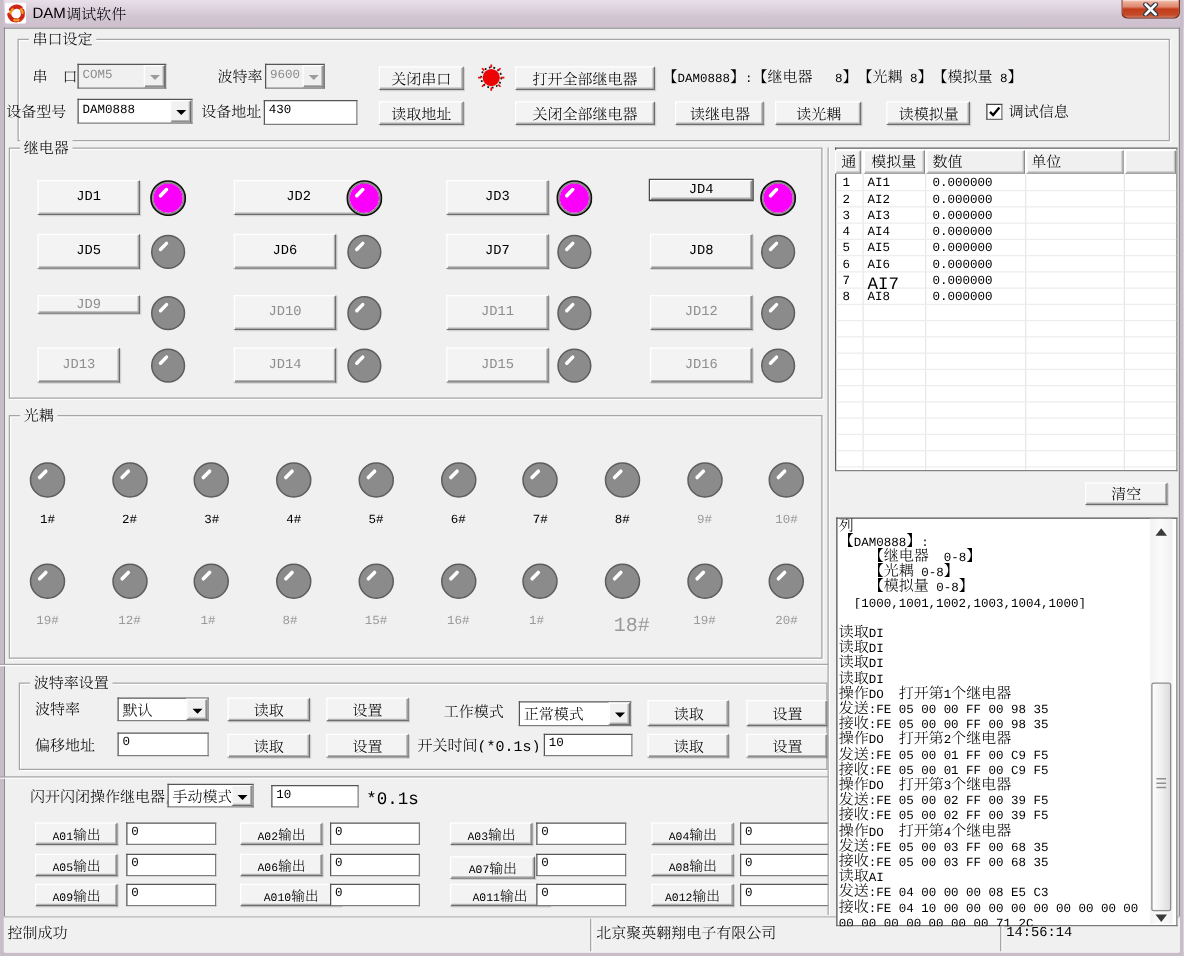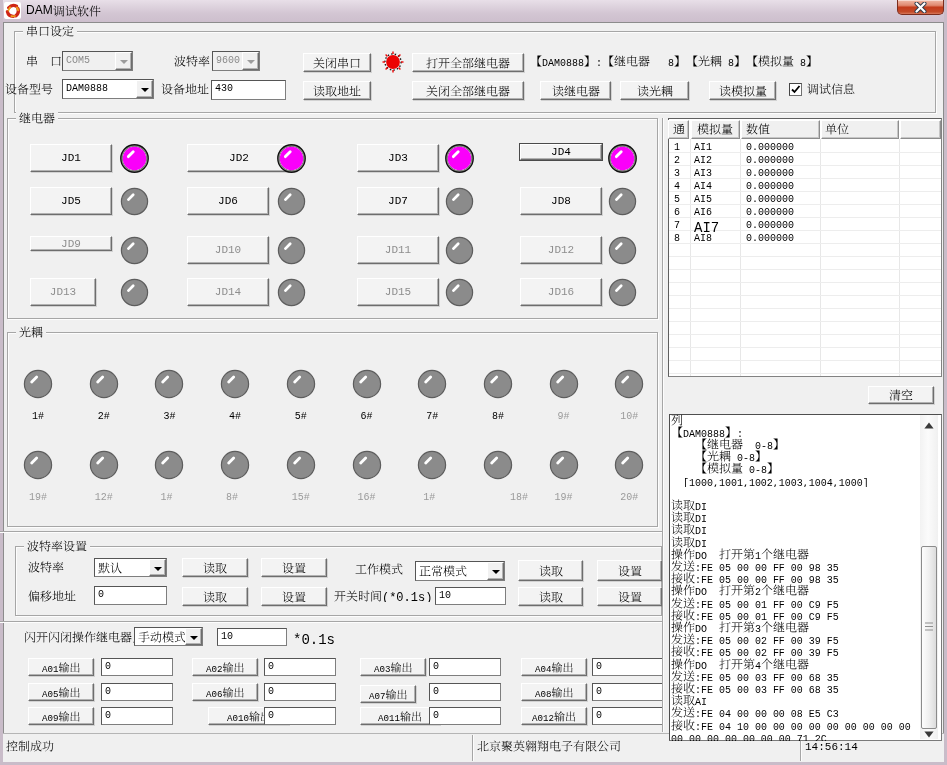--- a/index.html
+++ b/index.html
@@ -523,21 +523,21 @@
 <div class="m " style="left:357.5px;top:492px;font-size:10px;color:#9a9a9a">16#</div>
 <svg class="t" style="left:417.2px;top:450px" width="30" height="30">
     <circle cx="15" cy="15" r="13.6" fill="#8b8b8b" stroke="#5d5d5d" stroke-width="1.2"></circle>
     <path d="M 8.7 13.05 L 13.65 7.95" stroke="#fff" stroke-width="2.85" stroke-linecap="round"></path>
   </svg>
 <div class="m " style="left:423.2px;top:492px;font-size:10px;color:#9a9a9a">1#</div>
 <svg class="t" style="left:482.9px;top:450px" width="30" height="30">
     <circle cx="15" cy="15" r="13.6" fill="#8b8b8b" stroke="#5d5d5d" stroke-width="1.2"></circle>
     <path d="M 8.7 13.05 L 13.65 7.95" stroke="#fff" stroke-width="2.85" stroke-linecap="round"></path>
   </svg>
-<div class="m " style="left:510px;top:492px;font-size:10px;color:#9a9a9a">18#</div>
+<div class="m " style="left:491px;top:492px;font-size:16px;color:#9a9a9a">18#</div>
 <svg class="t" style="left:548.6px;top:450px" width="30" height="30">
     <circle cx="15" cy="15" r="13.6" fill="#8b8b8b" stroke="#5d5d5d" stroke-width="1.2"></circle>
     <path d="M 8.7 13.05 L 13.65 7.95" stroke="#fff" stroke-width="2.85" stroke-linecap="round"></path>
   </svg>
 <div class="m " style="left:554.6px;top:492px;font-size:10px;color:#9a9a9a">19#</div>
 <svg class="t" style="left:614.3px;top:450px" width="30" height="30">
     <circle cx="15" cy="15" r="13.6" fill="#8b8b8b" stroke="#5d5d5d" stroke-width="1.2"></circle>
     <path d="M 8.7 13.05 L 13.65 7.95" stroke="#fff" stroke-width="2.85" stroke-linecap="round"></path>
   </svg>
 <div class="m " style="left:620.3px;top:492px;font-size:10px;color:#9a9a9a">20#</div>
@@ -719,21 +719,21 @@
   </div>
 <div class="inp" style="left:101px;top:683px;width:72px;height:18px;font-size:10px">0</div>
 <div class="btn" style="left:192px;top:683px;width:66px;height:18px;outline:0;outline-offset:-0px">
     <svg class="t " width="38.4999" height="11" viewBox="0 0 3499 1000" fill="#000">
       <text x="0" y="880" font-size="833.33" font-family="Liberation Mono">A06</text>
       <use href="#u8f93" x="1499"></use>
       <use href="#u51fa" x="2499"></use>
     </svg>
   </div>
 <div class="inp" style="left:264px;top:683px;width:72px;height:18px;font-size:10px">0</div>
-<div class="btn" style="left:360px;top:685px;width:56px;height:18px;outline:0;outline-offset:-0px">
+<div class="btn" style="left:360px;top:685px;width:68px;height:18px;outline:0;outline-offset:-0px">
     <svg class="t " width="38.4999" height="11" viewBox="0 0 3499 1000" fill="#000">
       <text x="0" y="880" font-size="833.33" font-family="Liberation Mono">A07</text>
       <use href="#u8f93" x="1499"></use>
       <use href="#u51fa" x="2499"></use>
     </svg>
   </div>
 <div class="inp" style="left:429px;top:683px;width:72px;height:18px;font-size:10px">0</div>
 <div class="btn" style="left:521px;top:683px;width:66px;height:18px;outline:0;outline-offset:-0px">
     <svg class="t " width="38.4999" height="11" viewBox="0 0 3499 1000" fill="#000">
       <text x="0" y="880" font-size="833.33" font-family="Liberation Mono">A08</text>
@@ -743,21 +743,21 @@
   </div>
 <div class="inp" style="left:592px;top:683px;width:72px;height:18px;font-size:10px">0</div>
 <div class="btn" style="left:28px;top:707px;width:66px;height:18px;outline:0;outline-offset:-0px">
     <svg class="t " width="38.4999" height="11" viewBox="0 0 3499 1000" fill="#000">
       <text x="0" y="880" font-size="833.33" font-family="Liberation Mono">A09</text>
       <use href="#u8f93" x="1499"></use>
       <use href="#u51fa" x="2499"></use>
     </svg>
   </div>
 <div class="inp" style="left:101px;top:707px;width:72px;height:18px;font-size:10px">0</div>
-<div class="btn" style="left:208px;top:707px;width:81px;height:18px;outline:0;outline-offset:-0px">
+<div class="btn" style="left:192px;top:707px;width:81px;height:18px;outline:0;outline-offset:-0px">
     <svg class="t " width="43.9999" height="11" viewBox="0 0 3999 1000" fill="#000">
       <text x="0" y="880" font-size="833.33" font-family="Liberation Mono">A010</text>
       <use href="#u8f93" x="1999"></use>
       <use href="#u51fa" x="2999"></use>
     </svg>
   </div>
 <div class="inp" style="left:264px;top:707px;width:72px;height:18px;font-size:10px">0</div>
 <div class="btn" style="left:360px;top:707px;width:80px;height:18px;outline:0;outline-offset:-0px">
     <svg class="t " width="43.9999" height="11" viewBox="0 0 3999 1000" fill="#000">
       <text x="0" y="880" font-size="833.33" font-family="Liberation Mono">A011</text>

